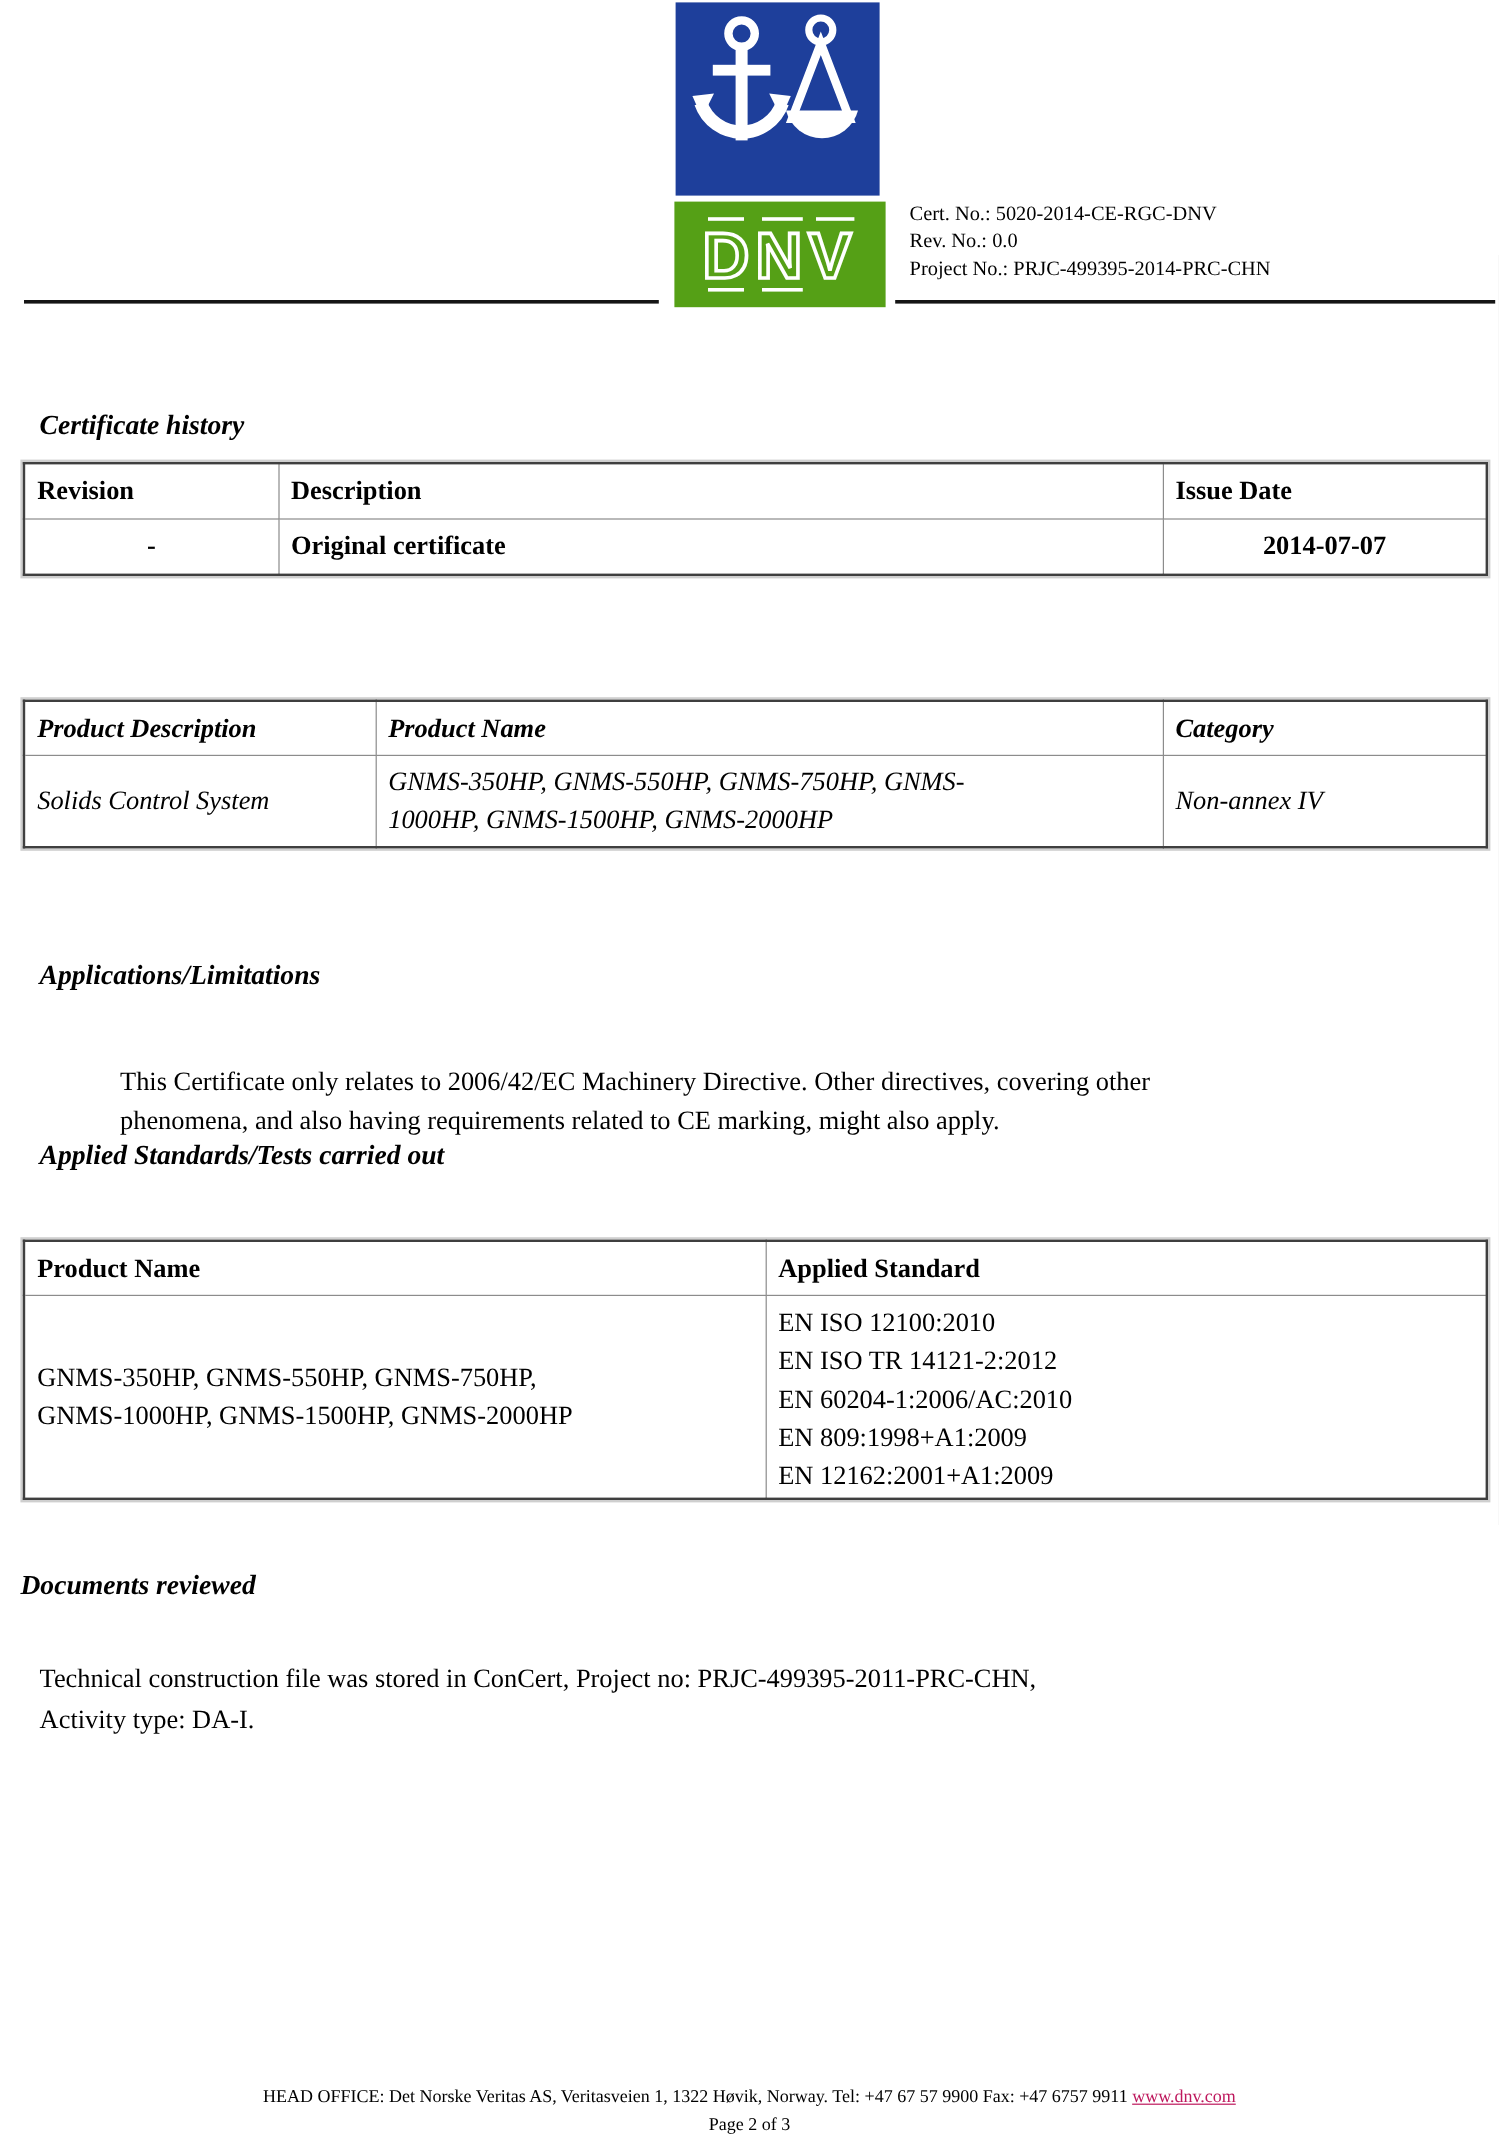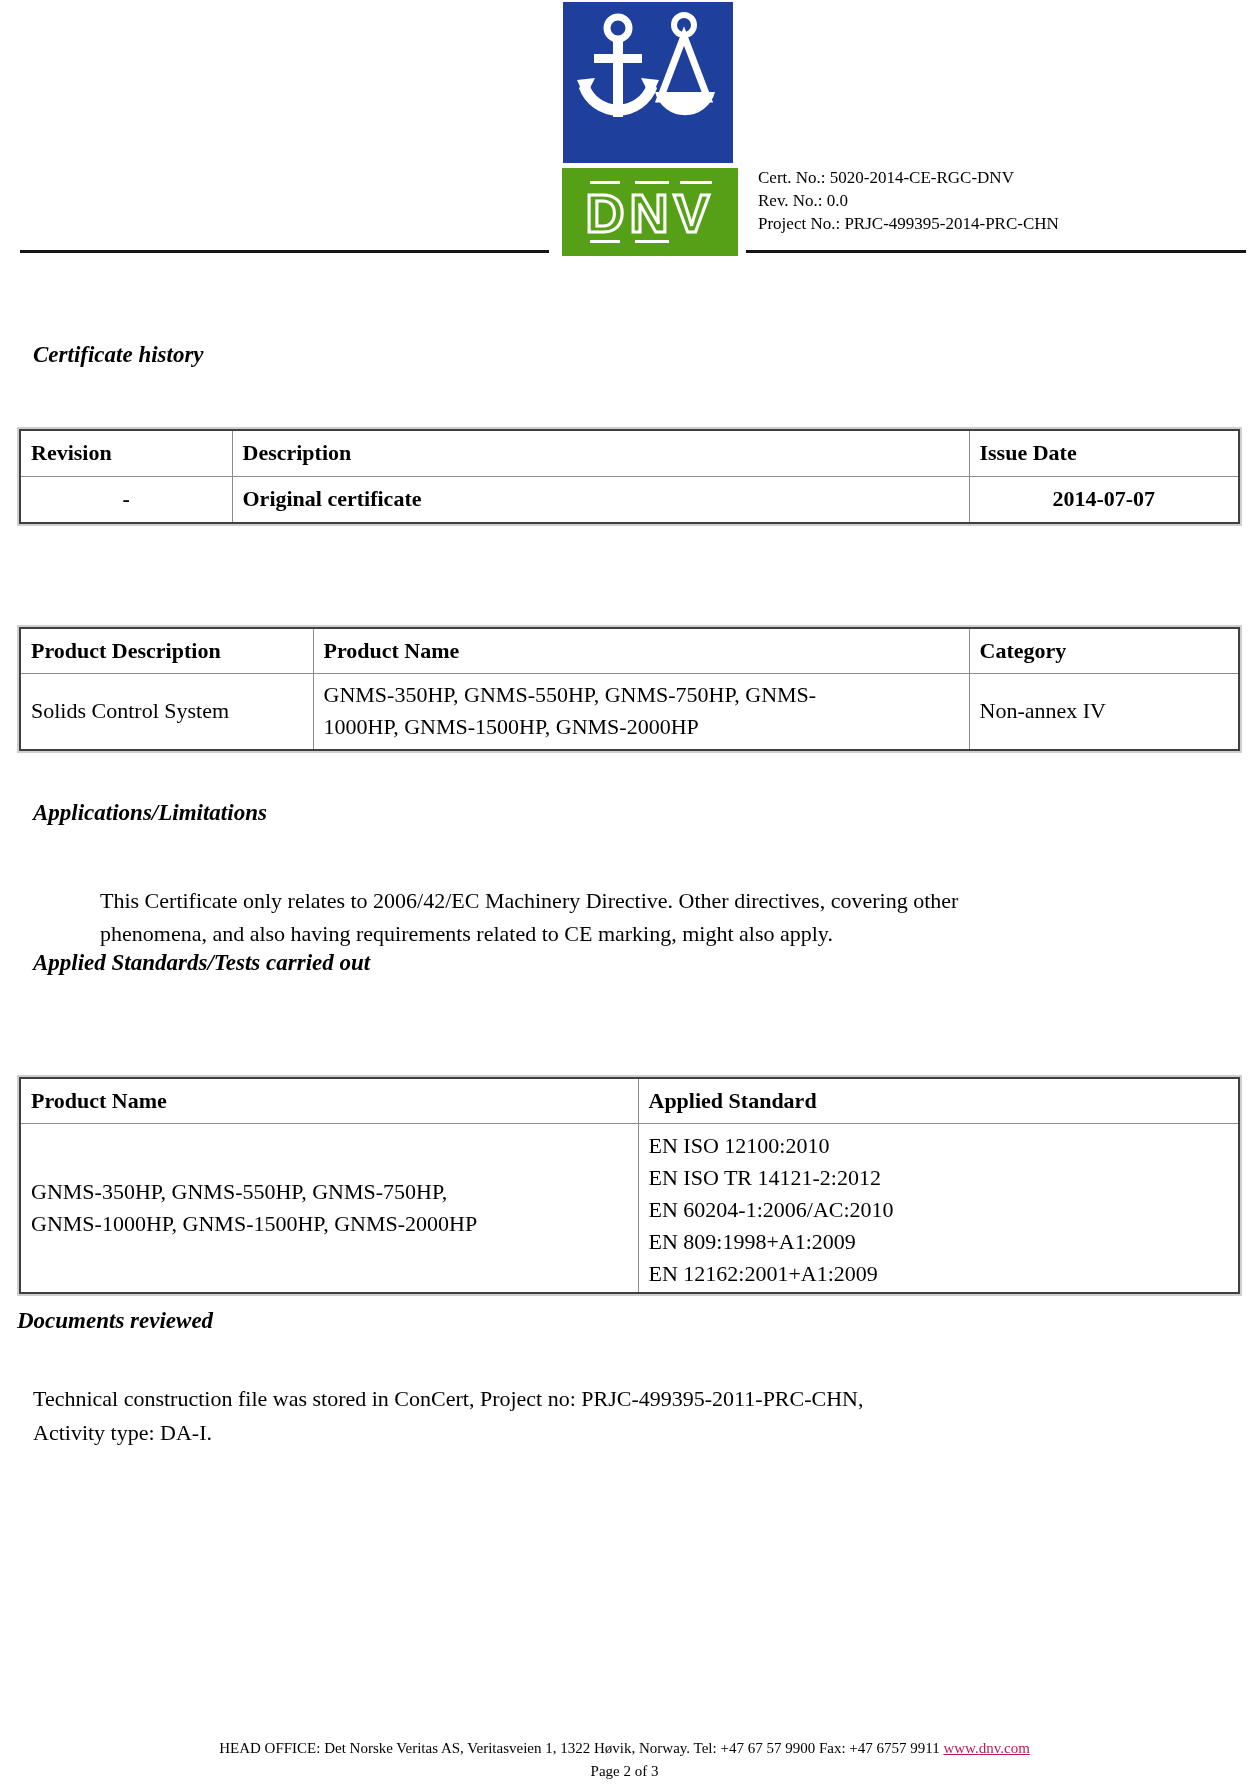--- a/index.html
+++ b/index.html
@@ -39,21 +39,20 @@
   .para div { white-space:nowrap; }
 
   
   table.doc-table {
     position:absolute;
     border-collapse:collapse;
     table-layout:fixed;
     background:#fff;
     border:2px solid #3f3f3f;
     box-shadow:0 0 0 2px #cfcfcf;
-    margin-top:44px;
   }
   .doc-table th, .doc-table td {
     border:1px solid #8c8c8c;
     font-size:22px;
     padding:2px 10px;
     overflow:hidden;
     vertical-align:middle;
   }
   .doc-table th { font-weight:bold; text-align:left; }
   .t-center { text-align:center; }
@@ -129,21 +128,21 @@
     </tr>
     <tr style="height:47px">
       <td class="t-center bold">-</td>
       <td class="bold">Original certificate</td>
       <td class="t-center bold">2014-07-07</td>
     </tr>
   </tbody>
     </table>
 
 
-  <table class="doc-table" style="left:19px; top:583px; width:1219px;">
+  <table class="doc-table" style="left:19px; top:583px; width:1219px;font-style:italic;">
     <colgroup>
         <col style="width:293px">
         <col style="width:656px">
         <col style="width:270px">
       </colgroup>
     <tbody>
         <tr style="height:45px">
       <th>Product Description</th>
       <th>Product Name</th>
       <th>Category</th>

